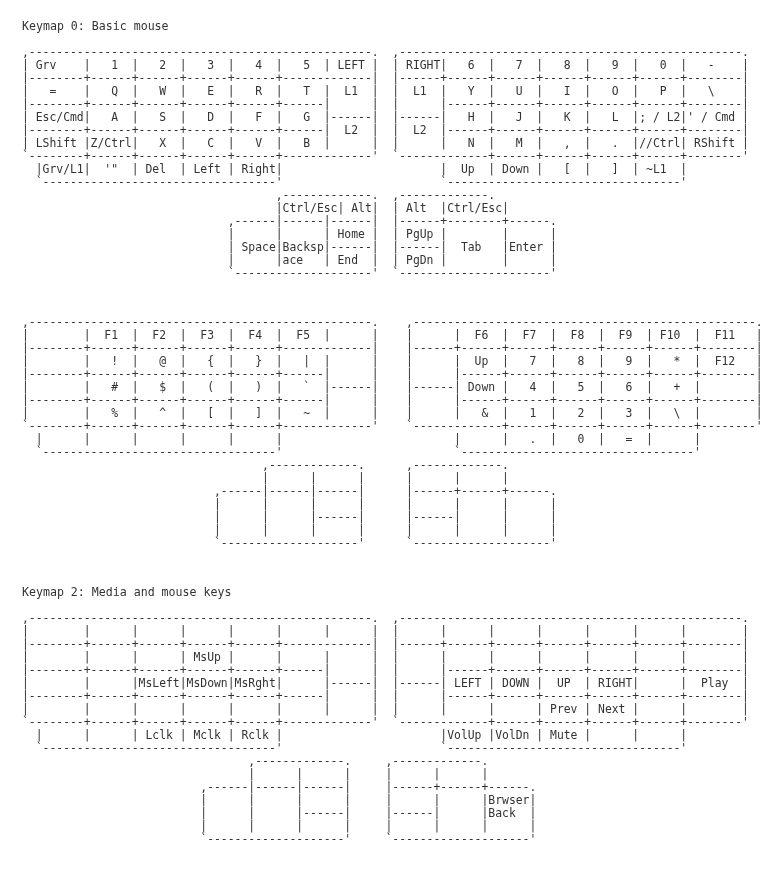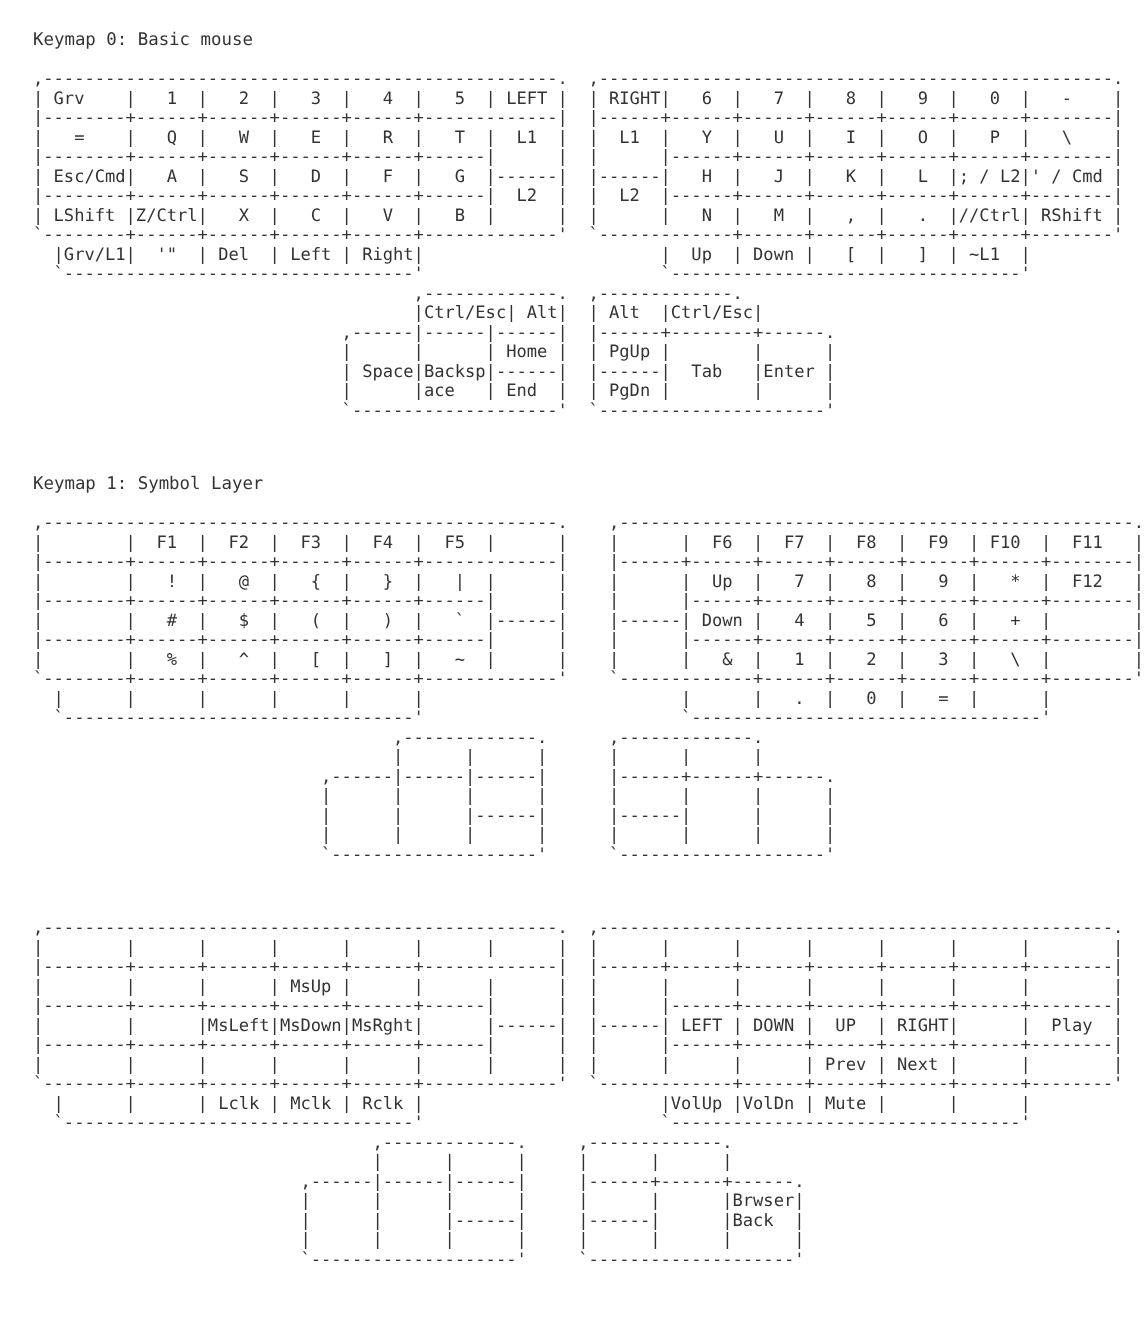--- a/index.html
+++ b/index.html
@@ -60,21 +60,20 @@
                                      ,-------------.  ,-------------.
                                      |Ctrl/Esc| Alt|  | Alt  |Ctrl/Esc|
                               ,------|------|------|  |------+--------+------.
                               |      |      | Home |  | PgUp |        |      |
                               | Space|Backsp|------|  |------|  Tab   |Enter |
                               |      |ace   | End  |  | PgDn |        |      |
                               `--------------------'  `----------------------'</pre>
   </div>
 
   <div class="keymap-section">
-    <div class="keymap-title">Keymap 1: Symbol Layer</div>
     <pre class="keymap-art">,--------------------------------------------------.    ,--------------------------------------------------.
 |        |  F1  |  F2  |  F3  |  F4  |  F5  |      |    |      |  F6  |  F7  |  F8  |  F9  | F10  |  F11   |
 |--------+------+------+------+------+-------------|    |------+------+------+------+------+------+--------|
 |        |   !  |   @  |   {  |   }  |   |  |      |    |      |  Up  |   7  |   8  |   9  |   *  |  F12   |
 |--------+------+------+------+------+------|      |    |      |------+------+------+------+------+--------|
 |        |   #  |   $  |   (  |   )  |   `  |------|    |------| Down |   4  |   5  |   6  |   +  |        |
 |--------+------+------+------+------+------|      |    |      |------+------+------+------+------+--------|
 |        |   %  |   ^  |   [  |   ]  |   ~  |      |    |      |   &amp;  |   1  |   2  |   3  |   \  |        |
 `--------+------+------+------+------+-------------'    `-------------+------+------+------+------+--------'
   |      |      |      |      |      |                         |      |   .  |   0  |   =  |      |
@@ -82,20 +81,21 @@
                                    ,-------------.      ,-------------.
                                    |      |      |      |      |      |
                             ,------|------|------|      |------+------+------.
                             |      |      |      |      |      |      |      |
                             |      |      |------|      |------|      |      |
                             |      |      |      |      |      |      |      |
                             `--------------------'      `--------------------'</pre>
   </div>
 
   <div class="keymap-section">
+    <div class="keymap-title">Keymap 2: Media and mouse keys</div>
     <pre class="keymap-art">,--------------------------------------------------.  ,--------------------------------------------------.
 |        |      |      |      |      |      |      |  |      |      |      |      |      |      |        |
 |--------+------+------+------+------+-------------|  |------+------+------+------+------+------+--------|
 |        |      |      | MsUp |      |      |      |  |      |      |      |      |      |      |        |
 |--------+------+------+------+------+------|      |  |      |------+------+------+------+------+--------|
 |        |      |MsLeft|MsDown|MsRght|      |------|  |------| LEFT | DOWN |  UP  | RIGHT|      |  Play  |
 |--------+------+------+------+------+------|      |  |      |------+------+------+------+------+--------|
 |        |      |      |      |      |      |      |  |      |      |      | Prev | Next |      |        |
 `--------+------+------+------+------+-------------'  `-------------+------+------+------+------+--------'
   |      |      | Lclk | Mclk | Rclk |                       |VolUp |VolDn | Mute |      |      |

